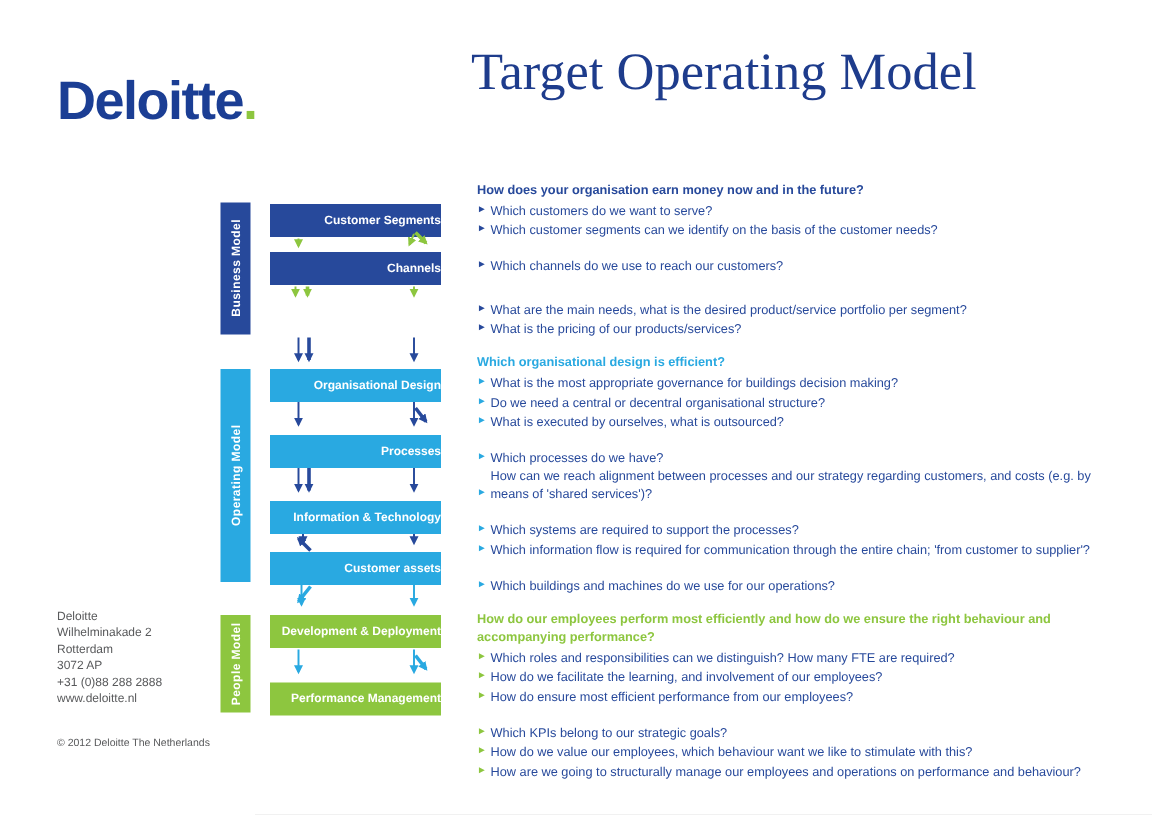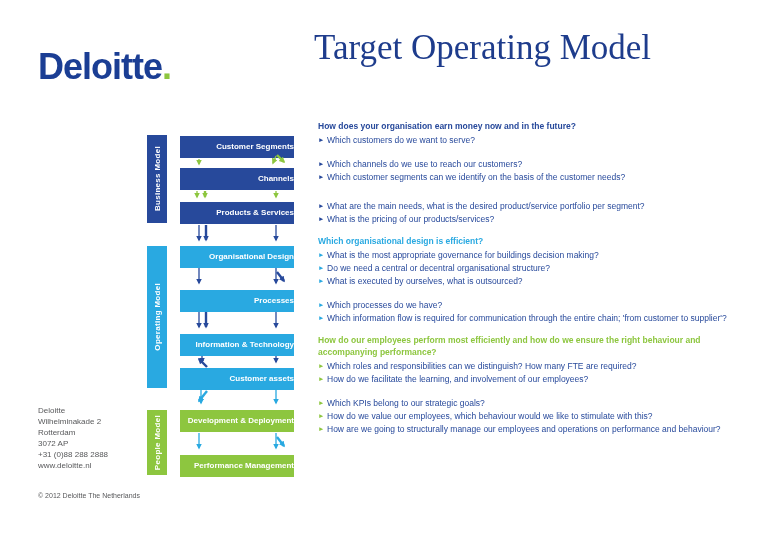--- a/index.html
+++ b/index.html
@@ -63,21 +63,20 @@
     </div>
   <div class="vbar operating">
       <span>Operating Model</span>
     </div>
   <div class="vbar people">
       <span>People Model</span>
     </div>
 
   <div class="dbox c-dark b1">Customer Segments</div>
   <div class="dbox c-dark b2">Channels</div>
-  <div class="dbox c-dark b3">Products &amp; Services</div>
   <div class="dbox c-light b4">Organisational Design</div>
   <div class="dbox c-light b5">Processes</div>
   <div class="dbox c-light b6">Information &amp; Technology</div>
   <div class="dbox c-light b7">Customer assets</div>
   <div class="dbox c-green b8">Development &amp; Deployment</div>
   <div class="dbox c-green b9">Performance Management</div>
 
   <svg class="arrows" viewBox="0 0 170 365">
     <defs>
       <marker id="ah-green" markerWidth="7" markerHeight="7" refX="4.5" refY="3" orient="auto" markerUnits="userSpaceOnUse">
@@ -124,27 +123,27 @@
     <line x1="137" y1="312" x2="144" y2="321" stroke="#29a9e1" stroke-width="2.4" marker-end="url(#ah-cyan)"></line>
   </svg>
 
   <div class="questions" id="questions">
       <div class="q-section">
         <div class="q-heading h-dark">How does your organisation earn money now and in the future?</div>
         <div class="q-item">
           <span class="marker m-dark">►</span>
           <span>Which customers do we want to serve?</span>
         </div>
+        <div class="q-item">
+          <span class="marker m-dark">►</span>
+          <span>Which customer segments can we identify on the basis of the customer needs?</span>
+        </div>
         <div class="q-item gap1">
           <span class="marker m-dark">►</span>
           <span>Which channels do we use to reach our customers?</span>
-        </div>
-        <div class="q-item">
-          <span class="marker m-dark">►</span>
-          <span>Which customer segments can we identify on the basis of the customer needs?</span>
         </div>
         <div class="q-item gap2">
           <span class="marker m-dark">►</span>
           <span>What are the main needs, what is the desired product/service portfolio per segment?</span>
         </div>
         <div class="q-item">
           <span class="marker m-dark">►</span>
           <span>What is the pricing of our products/services?</span>
         </div>
       </div>
@@ -161,40 +160,56 @@
         <div class="q-item">
           <span class="marker m-light">►</span>
           <span>What is executed by ourselves, what is outsourced?</span>
         </div>
         <div class="q-item gap1">
           <span class="marker m-light">►</span>
           <span>Which processes do we have?</span>
         </div>
         <div class="q-item">
           <span class="marker m-light">►</span>
+          <span>How can we reach alignment between processes and our strategy regarding customers, and costs (e.g. by means of 'shared services')?</span>
+        </div>
+        <div class="q-item gap1">
+          <span class="marker m-light">►</span>
+          <span>Which systems are required to support the processes?</span>
+        </div>
+        <div class="q-item">
+          <span class="marker m-light">►</span>
           <span>Which information flow is required for communication through the entire chain; 'from customer to supplier'?</span>
+        </div>
+        <div class="q-item gap1">
+          <span class="marker m-light">►</span>
+          <span>Which buildings and machines do we use for our operations?</span>
         </div>
       </div>
       <div class="q-section">
         <div class="q-heading h-green">How do our employees perform most efficiently and how do we ensure the right behaviour and accompanying performance?</div>
         <div class="q-item">
           <span class="marker m-green">►</span>
           <span>Which roles and responsibilities can we distinguish? How many FTE are required?</span>
         </div>
         <div class="q-item">
           <span class="marker m-green">►</span>
           <span>How do we facilitate the learning, and involvement of our employees?</span>
         </div>
+        <div class="q-item">
+          <span class="marker m-green">►</span>
+          <span>How do ensure most efficient performance from our employees?</span>
+        </div>
         <div class="q-item gap1">
           <span class="marker m-green">►</span>
           <span>Which KPIs belong to our strategic goals?</span>
         </div>
         <div class="q-item">
           <span class="marker m-green">►</span>
-          <span>How do we value our employees, which behaviour would we like to stimulate with this?</span>
+          <span>How do we value our employees, which behaviour want we like to stimulate with this?</span>
         </div>
         <div class="q-item">
           <span class="marker m-green">►</span>
           <span>How are we going to structurally manage our employees and operations on performance and behaviour?</span>
         </div>
       </div>
     </div>
 
   <div class="address">
     <div id="address-lines">

